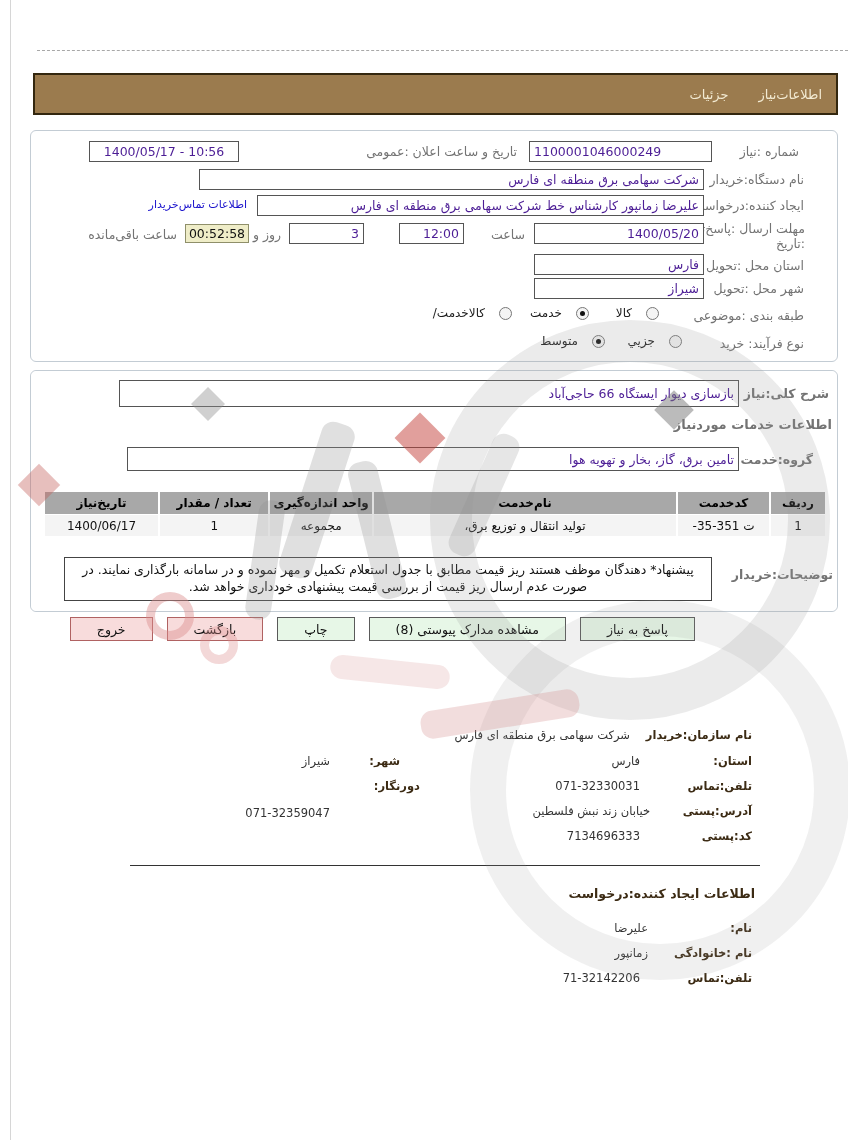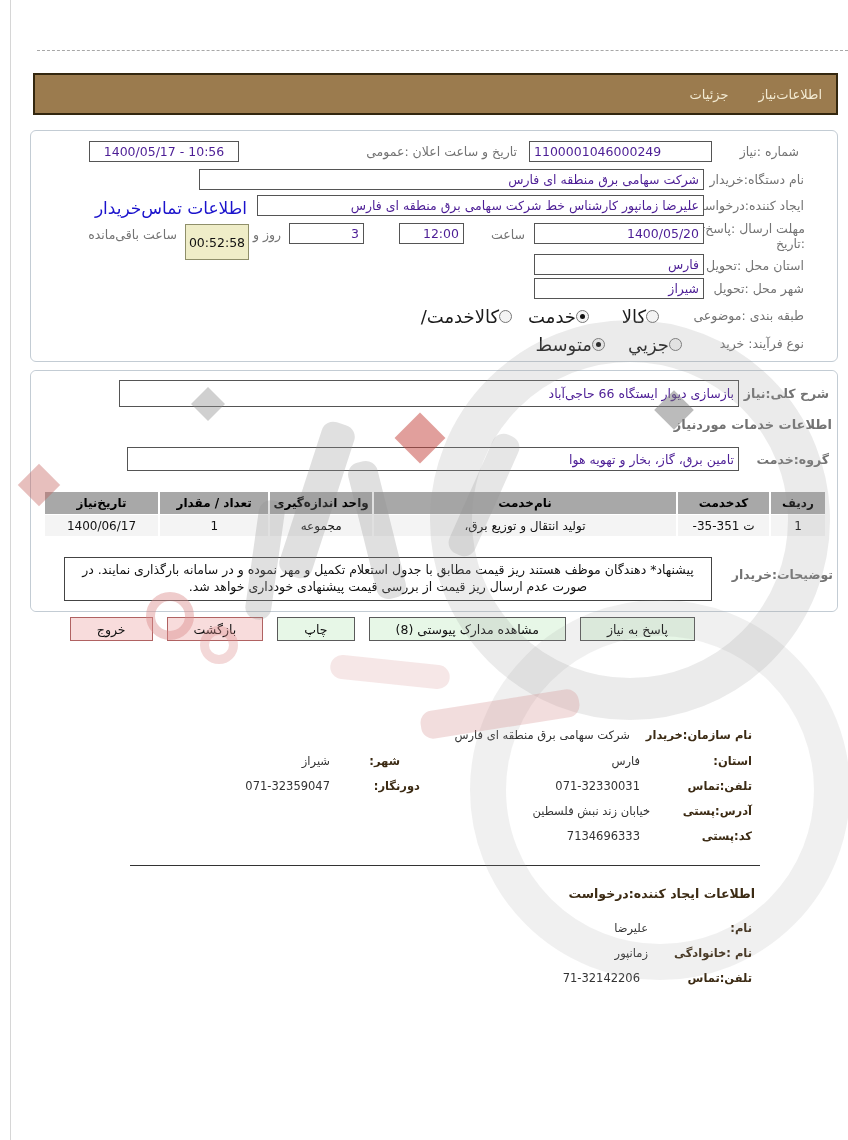--- a/index.html
+++ b/index.html
@@ -22,26 +22,26 @@
   #panel1 { top:130px; height:232px; }
   #panel2 { top:370px; height:242px; z-index:2; background:transparent; }
 
   .lbl { position:absolute; font-size:12.5px; color:#737373; white-space:nowrap; }
   .lbl.b { font-weight:bold; }
   .field { position:absolute; height:21px; border:1px solid #555; background:#fff; font-size:12.5px; color:#4c1d95;
            display:flex; align-items:center; padding:0 4px; white-space:nowrap; overflow:hidden; }
   .field.rt { justify-content:flex-start; } 
   .field.ct { justify-content:center; }
   .ltr { direction:ltr; }
-  .link { color:#1a12cc; font-size:17px; cursor:pointer; }
+  .link { color:#1a12cc; font-size:11px; cursor:pointer; }
 
   .radio { display:inline-block; width:13px; height:13px; border:1px solid #777; border-radius:50%; background:#f4f4f4; position:relative; flex:none; }
   .radio.on::after { content:""; position:absolute; left:3px; top:3px; width:5px; height:5px; border-radius:50%; background:#111; }
   .chk { display:inline-block; width:12px; height:12px; border:1px solid #777; background:#fdfdfd; flex:none; }
-  .optrow { position:absolute; display:flex; align-items:center; gap:0; font-size:18px; color:#1b1b1b; }
+  .optrow { position:absolute; display:flex; align-items:center; gap:14px; font-size:12px; color:#1b1b1b; }
 
   
   .remain { position:absolute; background:#efedc8; border:1px solid #8f8f6a; font-size:12.5px; color:#111;
             display:flex; align-items:center; justify-content:center; }
 
   
   #svc-table { position:absolute; left:12px; top:120px; width:784px; border-collapse:separate; border-spacing:2px 1px; font-size:12px; }
   #svc-table th { background:#a8a8a8; color:#000; font-weight:bold; height:22px; padding:0 3px; white-space:nowrap; }
   #svc-table td { background:#f4f4f4; color:#111; height:21px; text-align:center; padding:0 3px; white-space:nowrap; }
 
@@ -95,21 +95,21 @@
     <span class="lbl" style="right:33px; top:67px;">ایجاد کننده:درخواست</span>
     <div class="field rt" style="right:133px; top:64px; width:447px;padding-left:48px;">علیرضا زمانپور کارشناس خط شرکت سهامی برق منطقه ای فارس</div>
     <span class="link" style="position:absolute; right:590px; top:67px;">اطلاعات تماس‌خریدار</span>
 
     <span class="lbl" style="right:32px; top:90px; text-align:right; line-height:15px;"><span>مهلت ارسال :پاسخ‌تا</span><br><span>:تاریخ</span></span>
     <div class="field rt ltr" style="right:133px; top:92px; width:170px; justify-content:flex-end;">1400/05/20</div>
     <span class="lbl" style="right:312px; top:96px;">ساعت</span>
     <div class="field rt ltr" style="right:373px; top:92px; width:65px; justify-content:flex-end;">12:00</div>
     <div class="field rt ltr" style="right:473px; top:92px; width:75px; justify-content:flex-end;">3</div>
     <span class="lbl" style="right:556px; top:96px;">روز و</span>
-    <div class="remain ltr" style="right:588px; top:93px; width:64px; height:36px;">00:52:58</div>
+    <div class="remain ltr" style="right:588px; top:93px; width:64px; height:19px;">00:52:58</div>
     <span class="lbl" style="right:660px; top:96px;">ساعت باقی‌مانده</span>
 
     <span class="lbl" style="right:33px; top:127px;">استان محل :تحویل</span>
     <div class="field rt" style="right:133px; top:123px; width:170px;">فارس</div>
 
     <span class="lbl" style="right:33px; top:150px;">شهر محل :تحویل</span>
     <div class="field rt" style="right:133px; top:147px; width:170px;">شیراز</div>
 
     <span class="lbl" style="right:33px; top:177px;">طبقه بندی :موضوعی</span>
     <div class="optrow" style="right:178px; top:175px;">
@@ -137,21 +137,21 @@
   </div>
 
   <div id="panel2" class="panel">
     <div style="position:absolute; inset:0; background:#fff; border-radius:6px; z-index:0;"></div>
     <div class="content" style="position:absolute; inset:0; z-index:1;">
       <span class="lbl b" style="right:8px; top:15px;">شرح کلی:نیاز</span>
       <div class="field rt" style="right:98px; top:9px; width:620px; height:27px;">بازسازی دیوار ایستگاه 66 حاجی‌آباد</div>
 
       <span class="lbl b" style="right:5px; top:46px; font-size:13px;">اطلاعات خدمات موردنیاز</span>
 
-      <span class="lbl b" style="right:8px; top:81px;">گروه:خدمت</span>
+      <span class="lbl b" style="right:24px; top:81px;">گروه:خدمت</span>
       <div class="field rt" style="right:98px; top:76px; width:612px; height:24px;">تامین برق، گاز، بخار و تهویه هوا</div>
 
       <table id="svc-table">
         <tbody>
             <tr>
           <th style="width:55px;">ردیف</th>
           <th style="width:92px;">کدخدمت</th>
           <th style="width:312px;">نام‌خدمت</th>
           <th style="width:100px;">واحد اندازه‌گیری</th>
           <th style="width:110px;">تعداد / مقدار</th>
@@ -186,21 +186,21 @@
   <span class="info-val" style="right:218px; top:728px;">شرکت سهامی برق منطقه ای فارس</span>
 
   <span class="info-lbl" style="right:96px; top:754px;">استان:</span>
   <span class="info-val" style="right:208px; top:754px;">فارس</span>
   <span class="info-lbl" style="right:448px; top:754px;">شهر:</span>
   <span class="info-val" style="right:518px; top:754px;">شیراز</span>
 
   <span class="info-lbl" style="right:96px; top:779px;">تلفن:تماس</span>
   <span class="info-val ltr" style="right:208px; top:779px;">071-32330031</span>
   <span class="info-lbl" style="right:428px; top:779px;">دورنگار:</span>
-  <span class="info-val ltr" style="right:518px; top:779px;">071-32359047</span>
+  <span class="info-val ltr" style="right:518px; top:806px;">071-32359047</span>
 
   <span class="info-lbl" style="right:96px; top:804px;">آدرس:پستی</span>
   <span class="info-val" style="right:198px; top:804px;">خیابان زند نبش فلسطین</span>
 
   <span class="info-lbl" style="right:96px; top:829px;">کد:پستی</span>
   <span class="info-val ltr" style="right:208px; top:829px;">7134696333</span>
 
   <div class="divider" style="top:865px;"></div>
 
   <span class="sec-head" style="right:93px; top:886px;">اطلاعات ایجاد کننده:درخواست</span>

